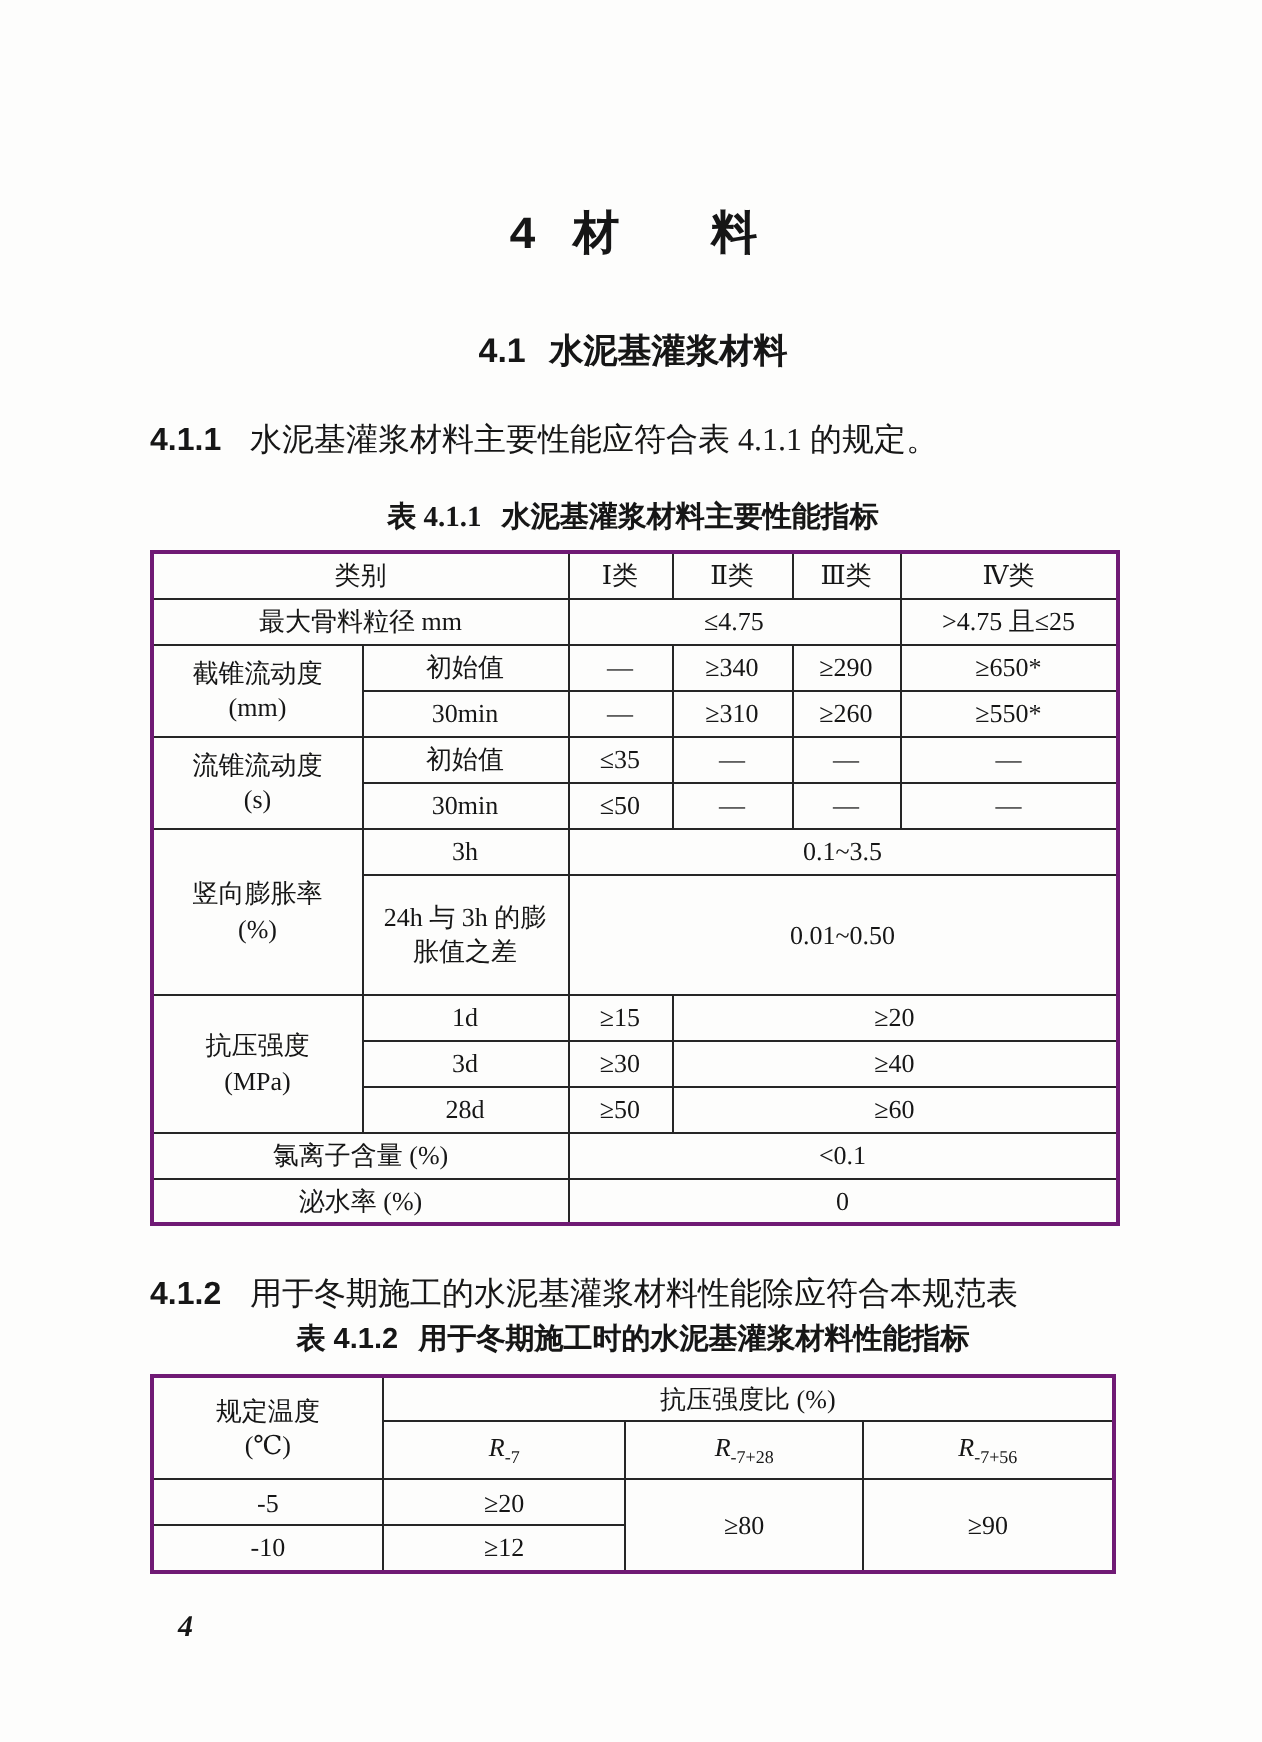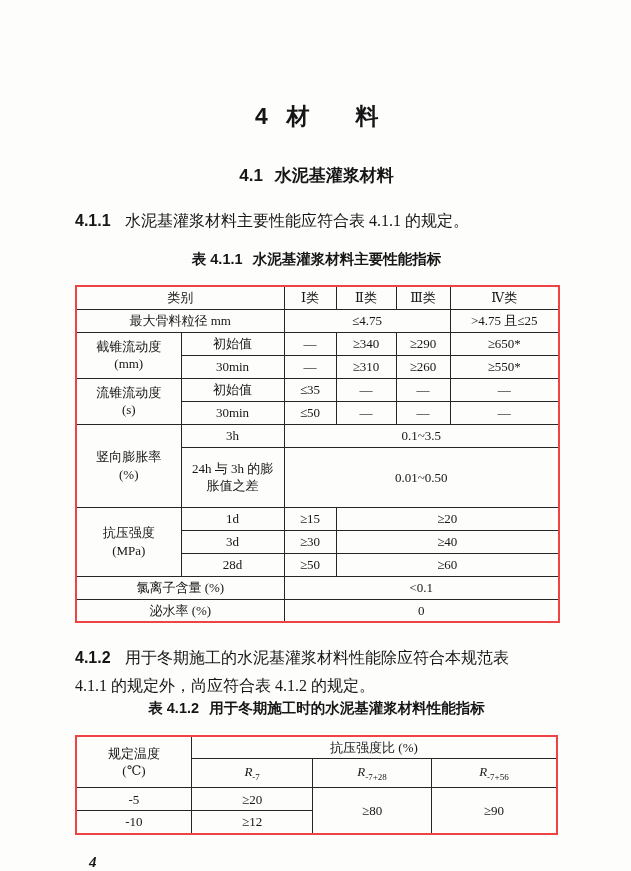--- a/index.html
+++ b/index.html
@@ -48,30 +48,30 @@
     margin-right: 0.9em;
   }
 
   .table-caption {
     text-align: center;
     font-size: 14.5px;
     font-weight: bold;
     font-family: "Liberation Sans", "DejaVu Sans", sans-serif;
     line-height: 1.2;
   }
-  .caption-1 { margin-top: 16px; }
+  .caption-1 { margin-top: 16px; font-family: Liberation Serif, serif; }
   .caption-2 { margin-top: 0; }
   .table-caption .cap-label { margin-right: 0.7em; }
 
   table.stdtable {
     border-collapse: collapse;
     table-layout: fixed;
     width: 483px;
-    border: 2px solid #ef4444;
-    margin-top: 17px;
+    border: 2px solid #701a75;
+    margin-top: 7px;
   }
   table.stdtable td {
     border: 1px solid #262626;
     text-align: center;
     vertical-align: middle;
     font-size: 13px;
     padding: 0 2px;
     line-height: 1.35;
     overflow: hidden;
   }
@@ -224,21 +224,20 @@
         <tr>
           <td colspan="2">泌水率 (%)</td>
           <td colspan="4">0</td>
         </tr>
       </tbody>
     </table>
 
 
     <p class="clause">
       <span class="clause-num">4.1.2</span><span>用于冬期施工的水泥基灌浆材料性能除应符合本规范表</span><br>
-      <span>4.1.1 的规定外，尚应符合表 4.1.2 的规定。</span>
     </p>
 
     <div class="table-caption caption-2">
       <span class="cap-label">表 4.1.2</span><span>用于冬期施工时的水泥基灌浆材料性能指标</span>
     </div>
 
     <table class="stdtable t2">
       <colgroup>
         <col style="width:112px">
           <col style="width:118px">

